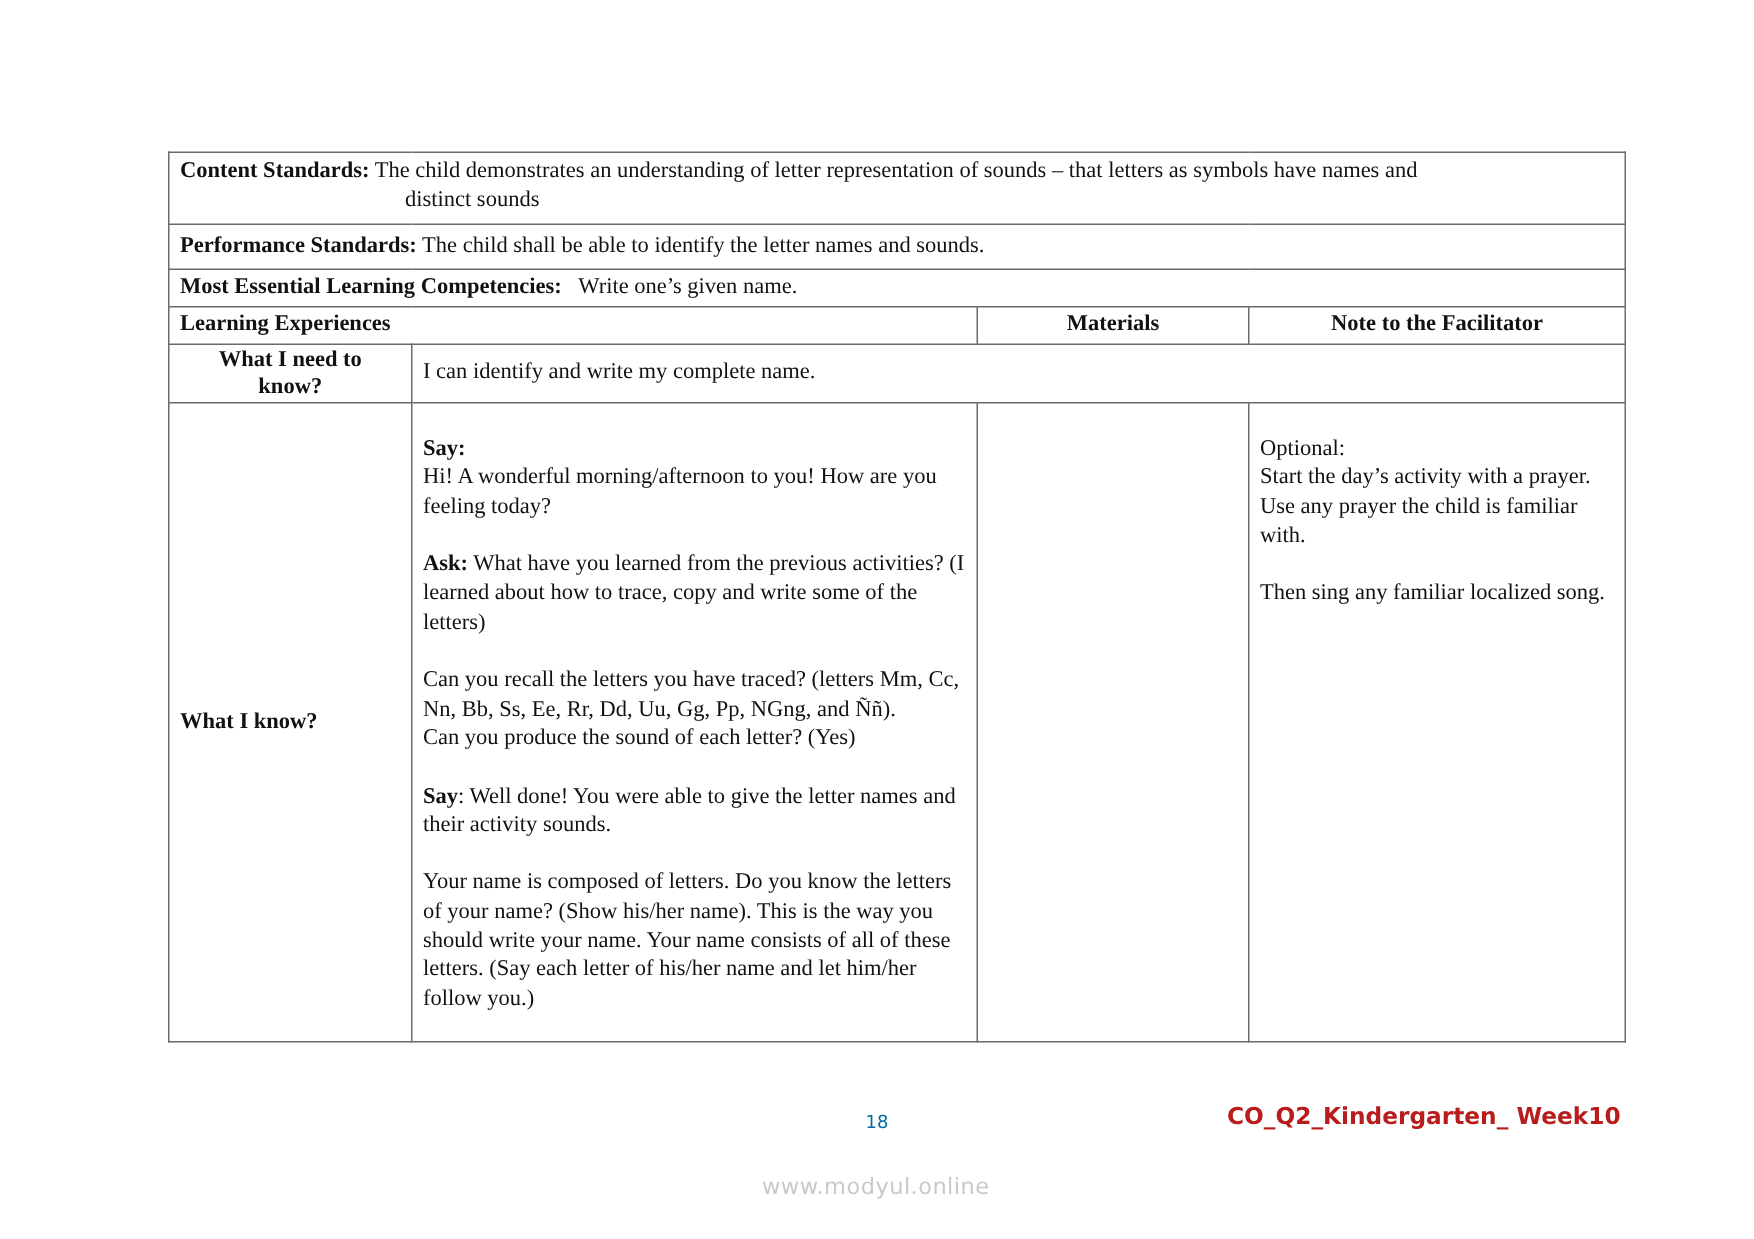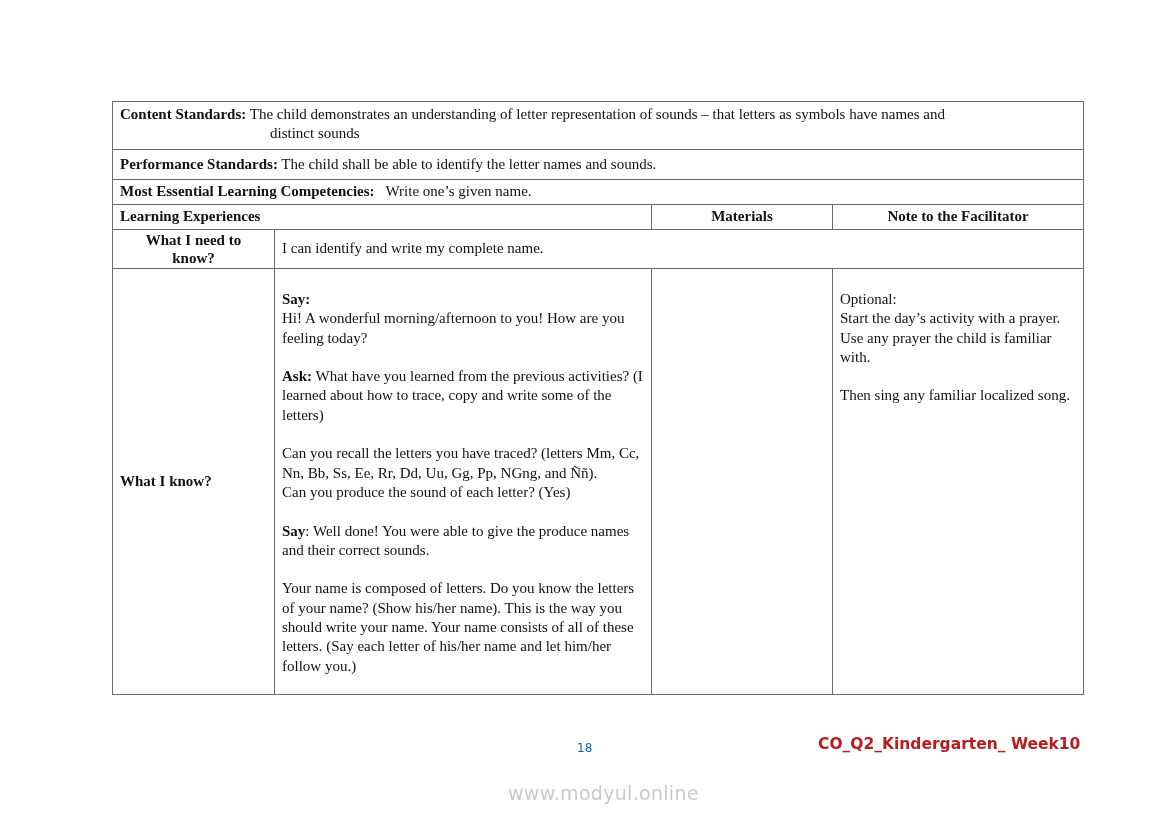--- a/index.html
+++ b/index.html
@@ -18,21 +18,21 @@
   .row-hdr .c { text-align:center; }
   .row-need td { height:38px; vertical-align:middle; }
   .row-need .lbl { text-align:center; font-weight:bold; line-height:18px; }
   .row-know td { height:425px; }
   .row-know .lbl { vertical-align:middle; font-weight:bold;margin-left:28px; }
   .cell-body { padding-top:21px; }
   .para { margin:0 0 19.3px 0; }
   .para.last { margin-bottom:0; }
   .footer-page { position:absolute; left:577px; top:741px; font-family:"DejaVu Sans", sans-serif; font-size:12px; color:#0369a1; }
   .footer-code { position:absolute; left:818px; top:735px; font-family:"DejaVu Sans", sans-serif; font-size:15.5px; font-weight:bold; color:#b91c1c; }
-  .watermark { position:absolute; left:508px; top:782px; font-family:"DejaVu Sans", sans-serif; font-size:19px; color:#c9c9c9; letter-spacing:0.3px; }
+  .watermark { position:absolute; left:508px; top:782px; font-family:"DejaVu Sans", sans-serif; font-size:15px; color:#c9c9c9; letter-spacing:0.3px; }
 </style>
 </head>
 <body>
 
 <div class="doc">
   <table>
     <colgroup>
       <col style="width:162px">
       <col style="width:377px">
       <col style="width:181px">
@@ -83,21 +83,21 @@
             <span>Hi! A wonderful morning/afternoon to you! How are you feeling today?</span>
           </div>
           <div class="para">
             <b>Ask:</b><span> What have you learned from the previous activities? (I learned about how to trace, copy and write some of the letters)</span>
           </div>
           <div class="para">
             <div>Can you recall the letters you have traced? (letters Mm, Cc, Nn, Bb, Ss, Ee, Rr, Dd, Uu, Gg, Pp, NGng, and Ññ).</div>
             <div>Can you produce the sound of each letter? (Yes)</div>
           </div>
           <div class="para">
-            <b>Say</b><span>: Well done! You were able to give the produce names and their correct sounds.</span>
+            <b>Say</b><span>: Well done! You were able to give the letter names and their activity sounds.</span>
           </div>
           <div class="para last">Your name is composed of letters. Do you know the letters of your name? (Show his/her name). This is the way you should write your name. Your name consists of all of these letters. (Say each letter of his/her name and let him/her follow you.)</div>
         </div>
       </td>
       <td></td>
       <td>
         <div class="cell-body">
           <div>Optional:</div>
           <div class="para">Start the day’s activity with a prayer. Use any prayer the child is familiar with.</div>
           <div class="para last">Then sing any familiar localized song.</div>

